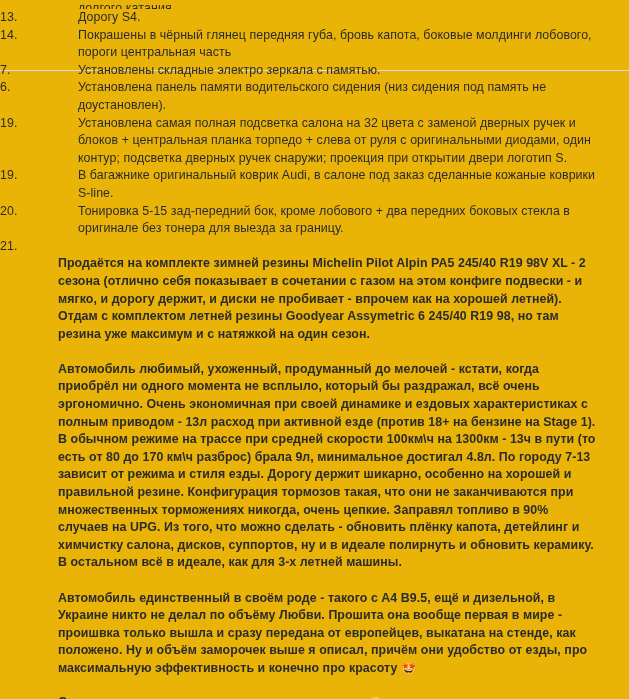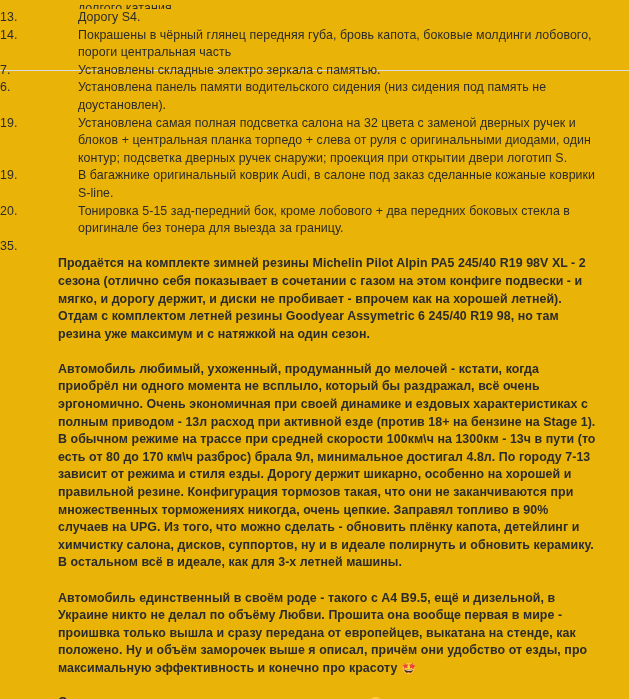--- a/index.html
+++ b/index.html
@@ -139,21 +139,21 @@
       </li>
       <li>
         <span class="num">19.</span>
         <span>В багажнике оригинальный коврик Audi, в салоне под заказ сделанные кожаные коврики S-line.</span>
       </li>
       <li>
         <span class="num">20.</span>
         <span>Тонировка 5-15 зад-передний бок, кроме лобового + два передних боковых стекла в оригинале без тонера для выезда за границу.</span>
       </li>
       <li>
-        <span class="num">35.</span>
+        <span class="num">21.</span>
       </li>
     </ol>
 
     <div class="gap-before"></div>
 
     <div class="para-block">
 
       <p class="para">Продаётся на комплекте зимней резины Michelin Pilot Alpin PA5 245/40 R19 98V XL - 2 сезона (отлично себя показывает в сочетании с газом на этом конфиге подвески - и мягко, и дорогу держит, и диски не пробивает - впрочем как на хорошей летней). Отдам с комплектом летней резины Goodyear Assymetric 6 245/40 R19 98, но там резина уже максимум и с натяжкой на один сезон.</p>
 
       <p class="para">Автомобиль любимый, ухоженный, продуманный до мелочей - кстати, когда приобрёл ни одного момента не всплыло, который бы раздражал, всё очень эргономично. Очень экономичная при своей динамике и ездовых характеристиках с полным приводом - 13л расход при активной езде (против 18+ на бензине на Stage 1). В обычном режиме на трассе при средней скорости 100км\ч на 1300км - 13ч в пути (то есть от 80 до 170 км\ч разброс) брала 9л, минимальное достигал 4.8л. По городу 7-13 зависит от режима и стиля езды. Дорогу держит шикарно, особенно на хорошей и правильной резине. Конфигурация тормозов такая, что они не заканчиваются при множественных торможениях никогда, очень цепкие. Заправял топливо в 90% случаев на UPG. Из того, что можно сделать - обновить плёнку капота, детейлинг и химчистку салона, дисков, суппортов, ну и в идеале полирнуть и обновить керамику. В остальном всё в идеале, как для 3-х летней машины.</p>

